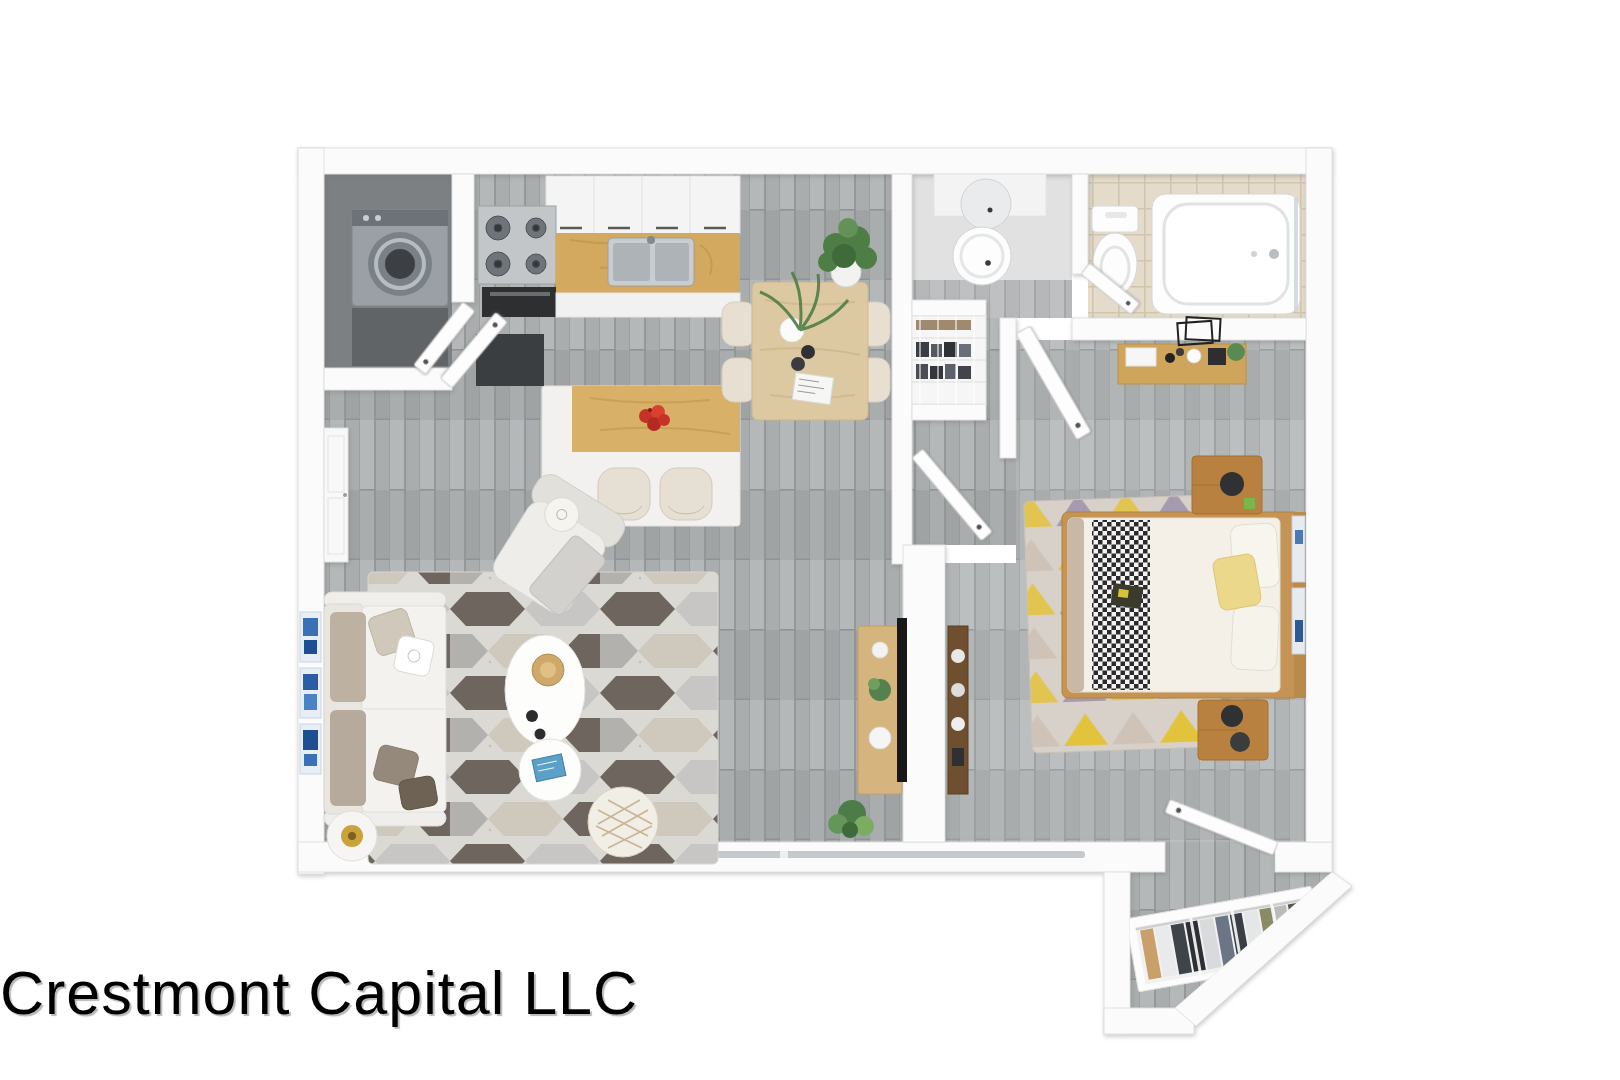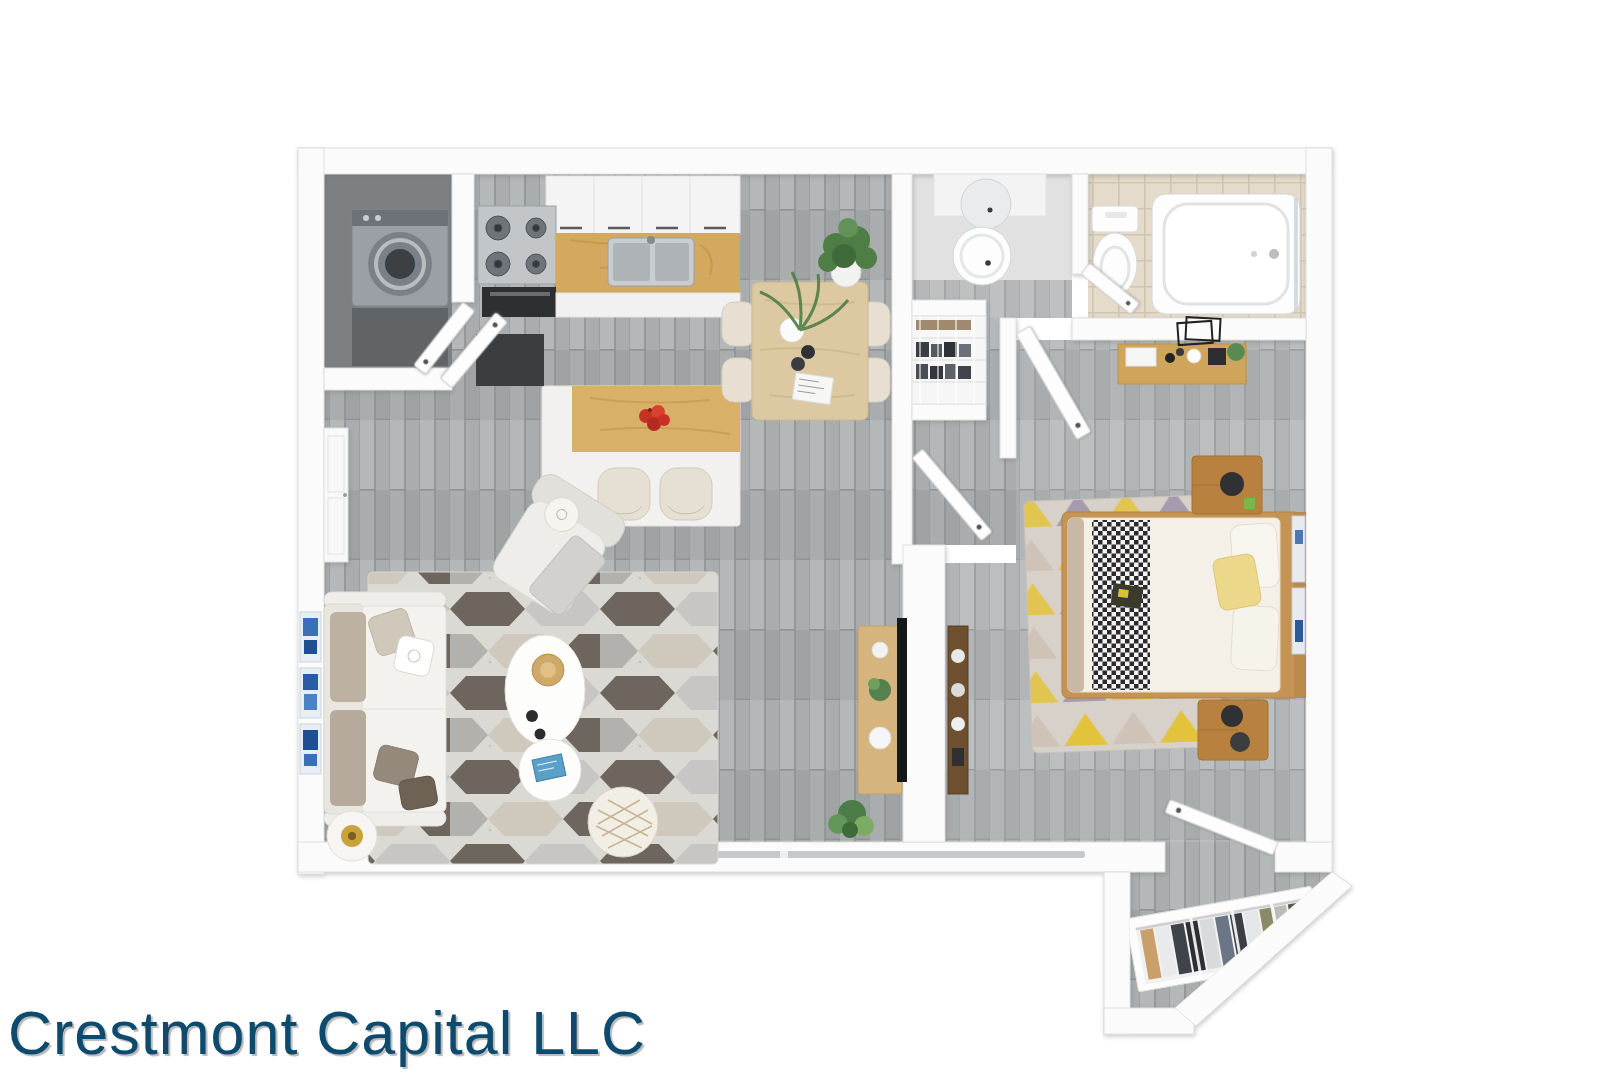--- a/index.html
+++ b/index.html
@@ -1,22 +1,22 @@
 <!DOCTYPE html>
 <html><head>
 <meta charset="utf-8">
 <style>
   html,body{margin:0;padding:0;background:#ffffff;}
   .stage{position:relative;width:1620px;height:1080px;background:#fff;overflow:hidden;
          font-family:"Liberation Sans",sans-serif;}
   .stage svg{position:absolute;left:0;top:0;}
-  .watermark{position:absolute;left:8px;top:958px;font:400 61px "Liberation Sans",sans-serif;
-    letter-spacing:1px;color:#0c4a6e;
+  .watermark{position:absolute;left:0;top:958px;font:400 61px "Liberation Sans",sans-serif;
+    letter-spacing:1px;color:#000000;
     text-shadow:2px 2px 1px rgba(168,168,168,.8),-1px -1px 0 rgba(255,255,255,.95);
-    white-space:nowrap;user-select:none;margin-top:40px;}
+    white-space:nowrap;user-select:none;}
   .walls{filter:drop-shadow(1px 2px 2px rgba(110,110,110,.35));}
   .door{filter:drop-shadow(1px 1px 1px rgba(120,120,120,.4));}
 </style>
 </head>
 <body>
 
 <div class="stage">
 <svg width="1620" height="1080" viewBox="0 0 1620 1080" xmlns="http://www.w3.org/2000/svg">
   <defs>
     <pattern id="plank" width="30" height="140" patternUnits="userSpaceOnUse">

